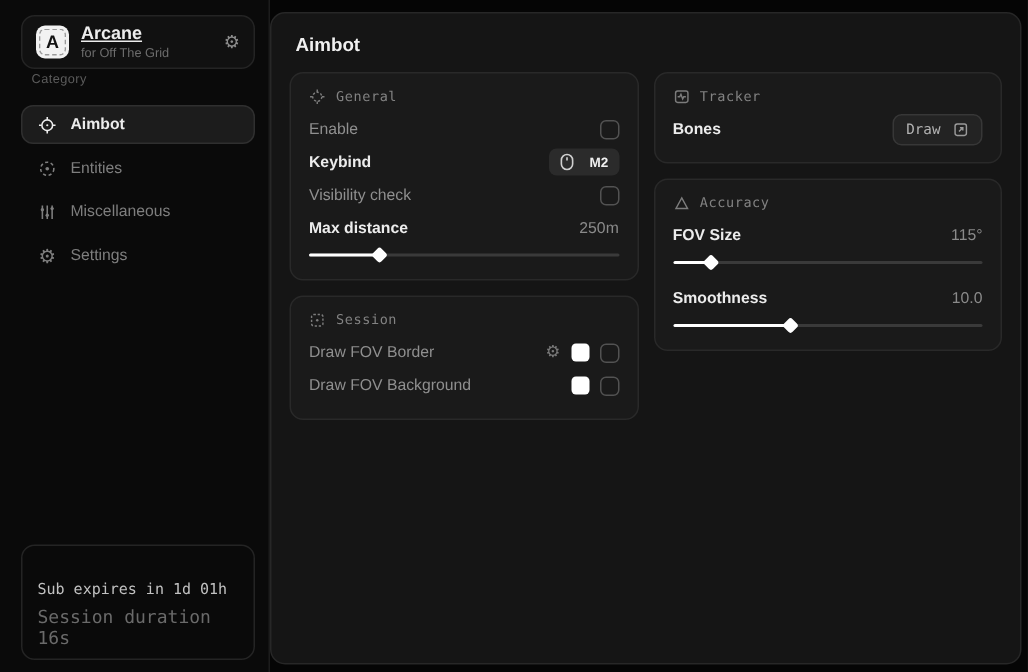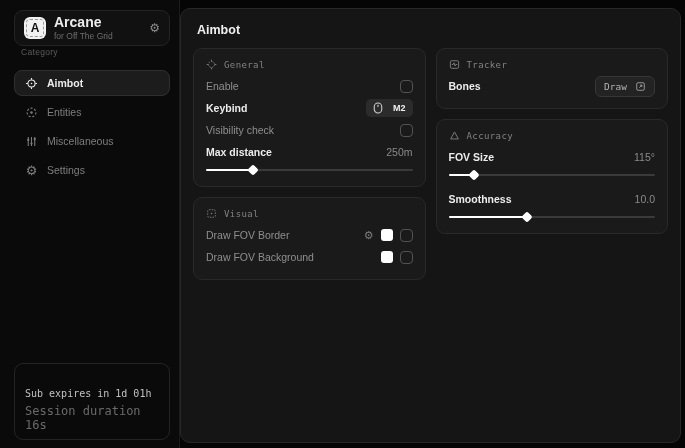--- a/index.html
+++ b/index.html
@@ -20,21 +20,21 @@
     border:1px solid #242424; border-radius:9px; background:#111111;
     display:flex; align-items:center; padding:0 9px; gap:8px;
   }
   .logo {
     position:relative; width:22px; height:22px; background:#f2f2f2; border-radius:6px;
     color:#131313; font-weight:bold; font-size:12px;
     display:flex; align-items:center; justify-content:center; flex:none;
   }
   .logo::after { content:""; position:absolute; inset:2px; border:1px dashed #9a9a9a; border-radius:4px; }
   .app-text { line-height:1.25; }
-  .app-name { font-size:14px; font-weight:bold; color:#ededed; }
+  .app-name { font-size:12px; font-weight:bold; color:#ededed;text-decoration:underline; }
   .app-sub { font-size:8.5px; color:#6d6d6d; }
   .side-gear { margin-left:auto; color:#8d8d8d; font-size:12px; cursor:pointer; }
 
   .category { position:absolute; left:21px; top:47px; font-size:8.5px; color:#5c5c5c; letter-spacing:0.3px; }
 
   .nav { position:absolute; left:14px; top:70px; width:156px; display:flex; flex-direction:column; gap:3px; }
   .nav-item {
     height:26px; display:flex; align-items:center; gap:9px; padding:0 10px;
     border-radius:8px; border:1px solid transparent; color:#7e7e7e; font-size:10.5px; cursor:pointer;
   }
@@ -200,21 +200,21 @@
           <div class="thumb" style="left: 23%;"></div>
         </div>
       </div>
 
       <div class="panel">
         <div class="panel-header">
           <svg class="ph-ico" viewBox="0 0 16 16" fill="none" stroke="currentColor" stroke-width="1.4">
             <rect x="2.5" y="2.5" width="11" height="11" rx="2" stroke-dasharray="2.2 1.7"></rect>
             <circle cx="8" cy="8" r="1.2" fill="currentColor" stroke="none"></circle>
           </svg>
-          <span>Visual</span>
+          <span>Session</span>
         </div>
 
         <div class="row">
           <span class="lbl">Draw FOV Border</span>
           <span class="controls">
             <span class="mini-gear">⚙</span>
             <span class="swatch" style="background: rgb(255, 255, 255);"></span>
             <span class="checkbox"></span>
           </span>
         </div>

